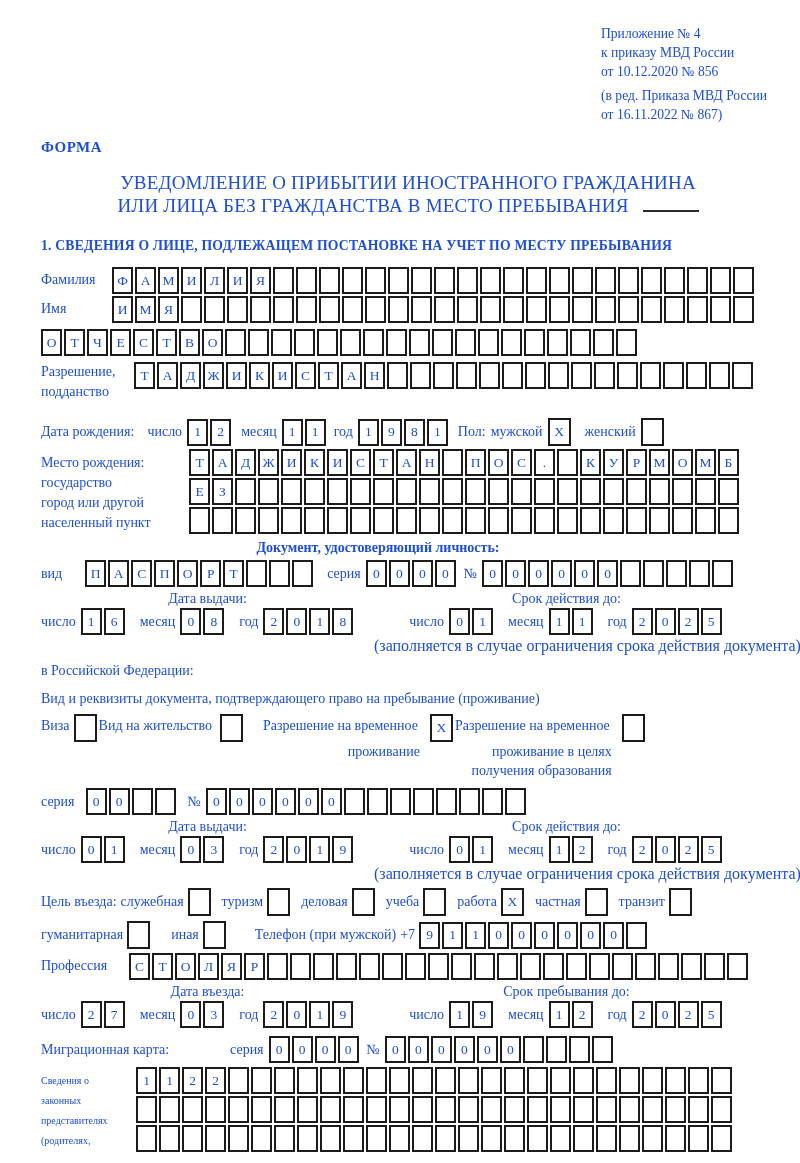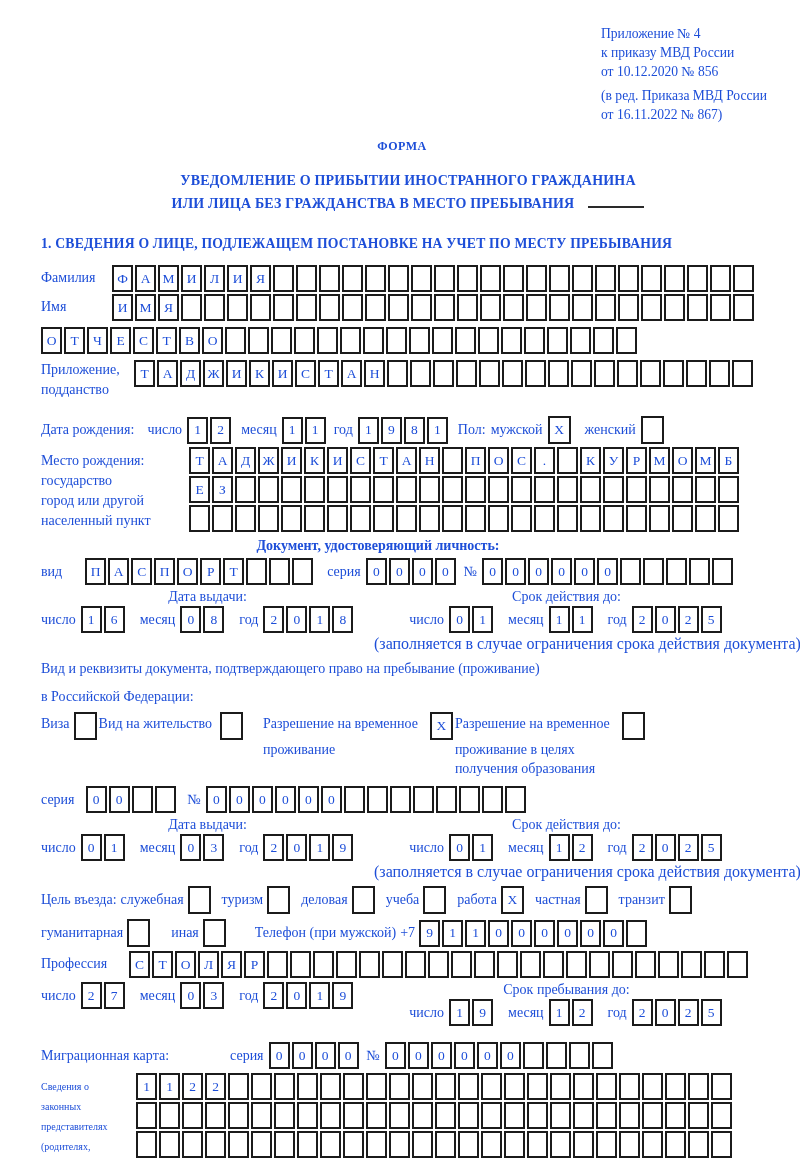--- a/index.html
+++ b/index.html
@@ -5,22 +5,22 @@
   * { box-sizing: border-box; }
   html, body { margin: 0; padding: 0; background: #e8e8e8; }
   .page {
     width: 800px; height: 1163px; margin: 0 auto; background: #ffffff; color: #1d4ed8;
     font-family: "Liberation Serif", "DejaVu Serif", serif;
     font-size: 14px; padding: 24px 25px 8px 41px; overflow: hidden; position: relative;
   }
   
   .appendix { margin-left: 560px; line-height: 19px; font-size: 13.6px; }
   .ap-gap { height: 5px; }
-  .forma { text-align: center; font-weight: bold; font-size: 12px; padding-right: 12px; margin-top: 15px; letter-spacing: .5px; }
-  .title { text-align: center; font-weight: bold; font-size: 14px; line-height: 23px; margin-top: 15px; letter-spacing: .2px; }
+  .forma { text-align: left; font-weight: bold; font-size: 15px; padding-right: 12px; margin-top: 15px; letter-spacing: .5px; }
+  .title { text-align: center; font-weight: normal; font-size: 19px; line-height: 23px; margin-top: 15px; letter-spacing: .2px; }
   .blank { display: inline-block; width: 56px; border-bottom: 2px solid #2a2a2a; height: 14px; margin-left: 14px; }
   .section-heading { font-weight: bold; font-size: 13.7px; margin: 21px 0 13px; letter-spacing: .2px; }
   
   .cells { display: inline-flex; flex: none; }
   .cell {
     width: 21px; height: 27px; border: 2px solid #1b1b1b; margin-right: 2px;
     display: inline-flex; align-items: center; justify-content: center;
     font-size: 13.5px; flex: none; background: #fff;
   }
   .cb .cell { width: 23px; height: 28px; }
@@ -45,21 +45,21 @@
   .date-head { text-align: center; margin-bottom: 1px; }
   .date-row { display: flex; align-items: center; }
   .dg { display: flex; align-items: center; margin-right: 13px; }
   .dg:last-child { margin-right: 0; }
   .note { font-size: 16px; text-align: center; margin-top: 2px; white-space: nowrap; }
   
   .intro { line-height: 24px; margin-top: 4px; }
   .permits { display: flex; align-items: flex-start; margin: 3px 0 8px; }
   .pitem { display: flex; align-items: flex-start; }
   .pitem .cb { margin-left: 8px; }
-  .popt { text-align: left; }
+  .popt { text-align: right; }
   .popt-top { display: flex; align-items: flex-start; }
   .popt-top .cb { margin-left: 12px; }
   .popt-sub { line-height: 19px; }
   .popt .popt-sub { padding-right: 35px; }
   
   .goal { display: flex; align-items: center; margin: 5px 0 4px; }
   .goal .dlabel { margin-right: 4px; }
   .goal .cb { margin-right: 9px; }
   .hcenter { text-align: center; font-weight: bold; margin: 4px 60px 4px 0; }
 </style>
@@ -179,21 +179,21 @@
         <span class="cell"></span>
         <span class="cell"></span>
         <span class="cell"></span>
         <span class="cell"></span>
         <span class="cell"></span>
       </div>
   </div>
 
   <div class="row">
     <div class="label-col w93">
-      <div>Приложение,</div>
+      <div>Разрешение,</div>
       <div>подданство</div>
     </div>
     <div class="cells" style="margin-top:4px">
         <span class="cell">Т</span>
         <span class="cell">А</span>
         <span class="cell">Д</span>
         <span class="cell">Ж</span>
         <span class="cell">И</span>
         <span class="cell">К</span>
         <span class="cell">И</span>
@@ -431,22 +431,22 @@
               <span class="cell">0</span>
               <span class="cell">2</span>
               <span class="cell">5</span>
             </span>
           </span>
       </div>
       <div class="note">(заполняется в случае ограничения срока действия документа)</div>
     </div>
   </div>
 
+  <div class="intro">в Российской Федерации:</div>
   <div class="intro">Вид и реквизиты документа, подтверждающего право на пребывание (проживание)</div>
-  <div class="intro">в Российской Федерации:</div>
 
   <div class="permits">
     <div class="pitem">
       <span style="padding-top:4px">Виза</span>
       <span class="cells cb" style="margin-left:4px">
           <span class="cell"></span>
         </span>
     </div>
     <div class="pitem ml14">
       <span style="padding-top:4px">Вид на жительство</span>
@@ -647,20 +647,21 @@
         <span class="cell"></span>
         <span class="cell"></span>
         <span class="cell"></span>
         <span class="cell"></span>
         <span class="cell"></span>
       </div>
   </div>
 
   <div class="dates">
     <div class="date-col left">
+      <div class="date-head">Дата въезда:</div>
       <div class="date-row">
         <span class="dg">
             <span class="dlabel">число</span>
             <span class="cells">
               <span class="cell">2</span>
               <span class="cell">7</span>
             </span>
           </span>
         <span class="dg">
             <span class="dlabel">месяц</span>
@@ -703,21 +704,21 @@
               <span class="cell">2</span>
               <span class="cell">0</span>
               <span class="cell">2</span>
               <span class="cell">5</span>
             </span>
           </span>
       </div>
     </div>
   </div>
 
-  <div class="row inline-row" style="margin-top:16px">
+  <div class="row inline-row" style="margin-top:8px">
     <span class="dlabel">Миграционная карта:</span>
     <span class="dlabel" style="margin-left:56px">серия</span>
     <span class="cells">
         <span class="cell">0</span>
         <span class="cell">0</span>
         <span class="cell">0</span>
         <span class="cell">0</span>
       </span>
     <span class="dlabel ml6">№</span>
     <span class="cells">

